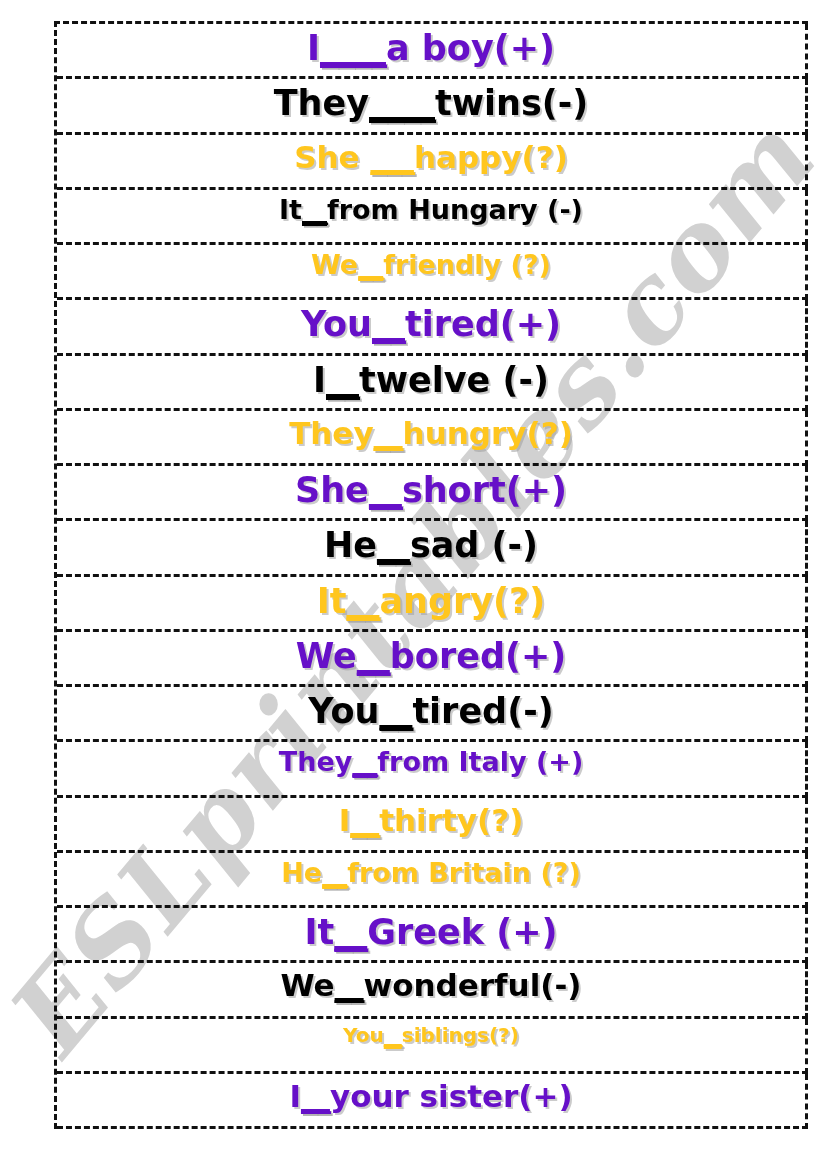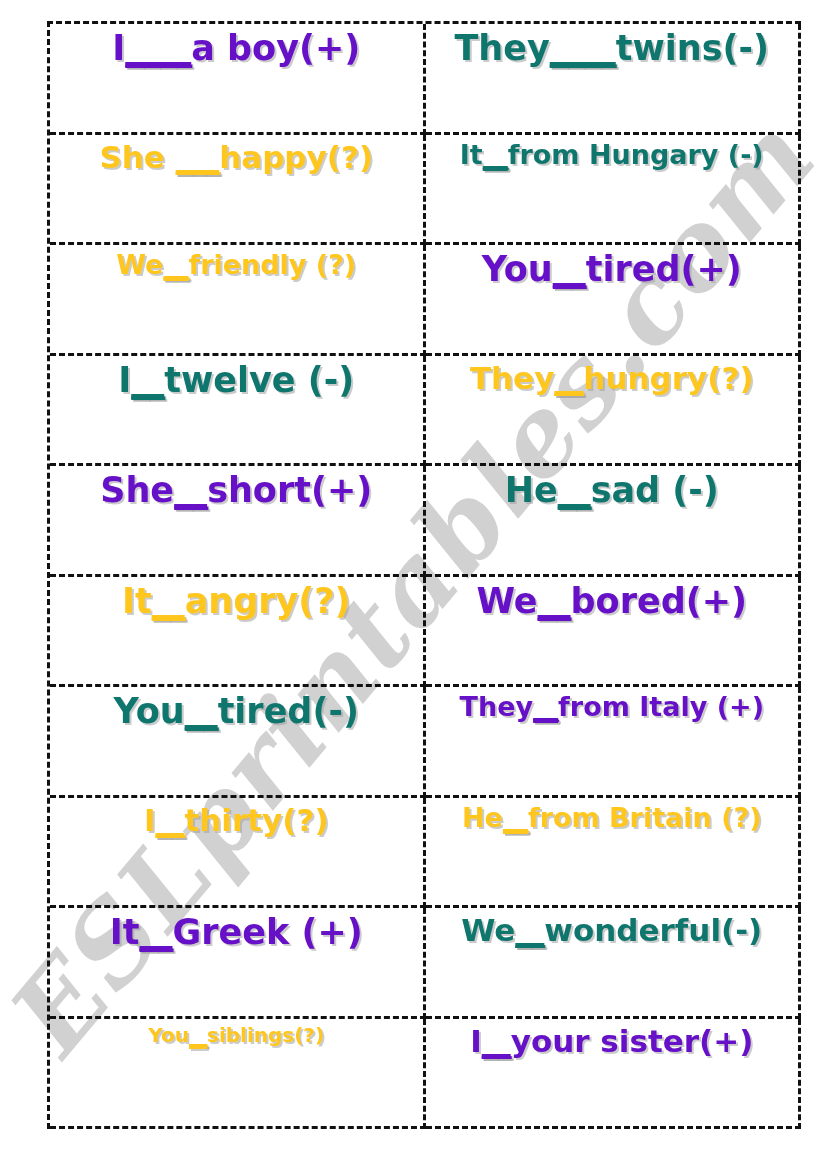--- a/index.html
+++ b/index.html
@@ -37,27 +37,27 @@
     font-weight: 700;
     font-size: 108px;
     letter-spacing: 2px;
     color: #c9c9c9;
     opacity: 0.85;
   }
 
   
   #card-grid {
     position: absolute;
-    left: 47px;
+    left: 54px;
     top: 21px;
     width: 754px;
     height: 1108px;
     z-index: 3;
     display: grid;
-    grid-template-columns: 1fr 1fr;
+    grid-template-columns: 1fr;
     grid-auto-rows: 1fr;
     border-top: 3px dashed #111111;
     border-left: 3px dashed #111111;
     box-sizing: border-box;
   }
   .card {
     position: relative;
     box-sizing: border-box;
     border-right: 3px dashed #111111;
     border-bottom: 3px dashed #111111;
@@ -85,21 +85,21 @@
   }
 
   
   .sz-xl  { font-size: 35px; }
   .sz-lg  { font-size: 31px; }
   .sz-md  { font-size: 27px; }
   .sz-sm  { font-size: 20px; }
 
   
   .c-purple { color: #6610c8; }
-  .c-green  { color: #0f766e; }
+  .c-green  { color: #000000; }
   .c-gold   { color: #ffc61e; }
 </style>
 </head>
 <body>
 
 <div id="watermark-layer">
   <div id="watermark-text">ESLprintables.com</div>
 </div>
 
 <div id="card-grid">

